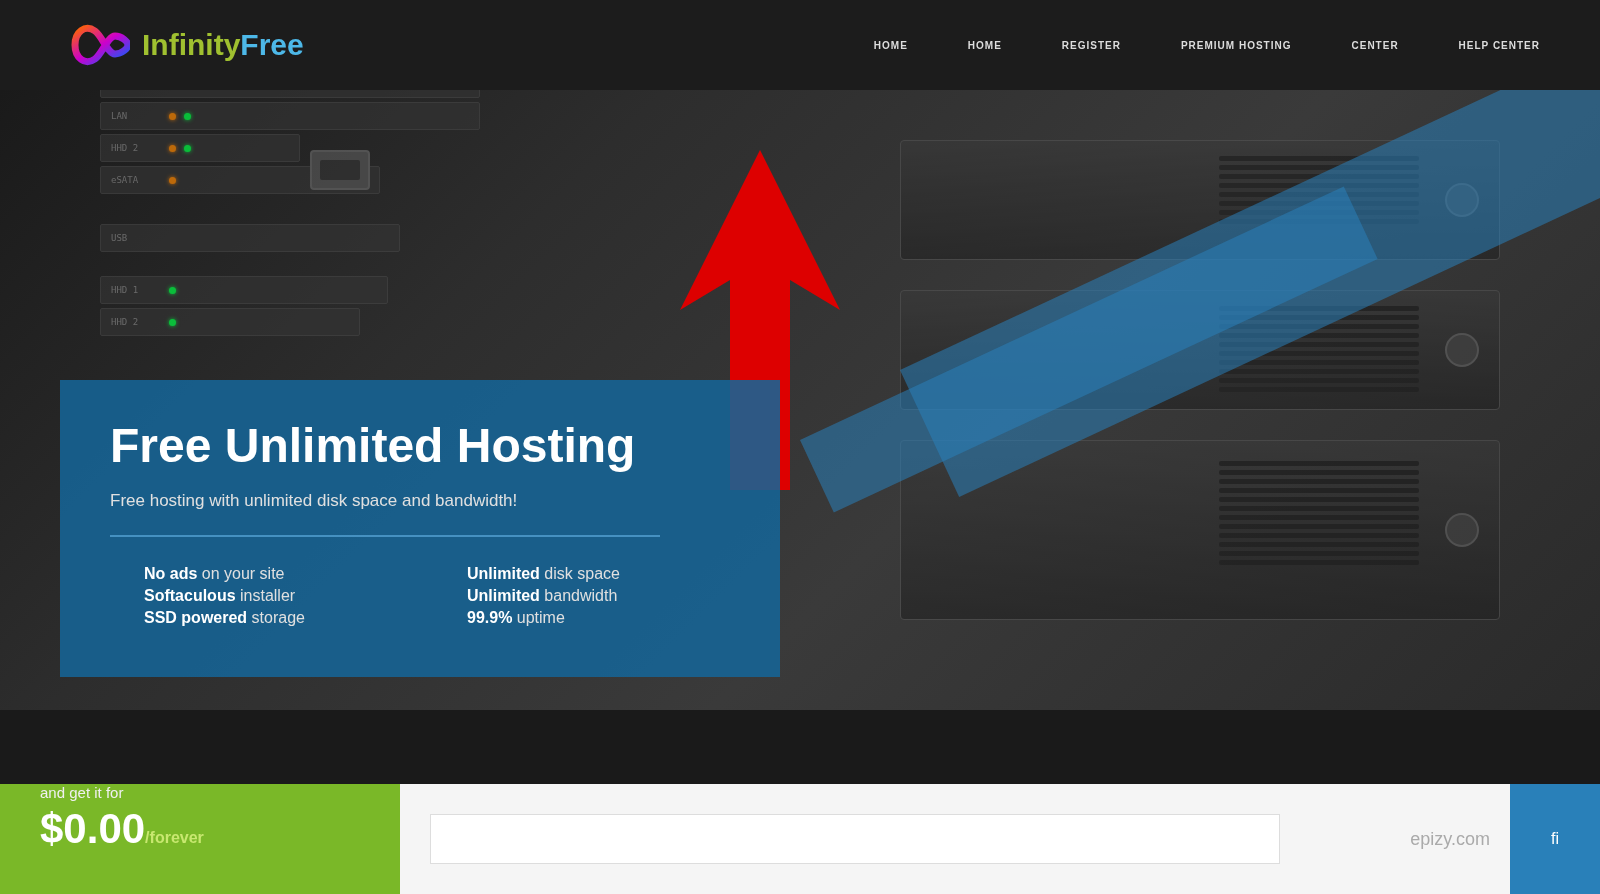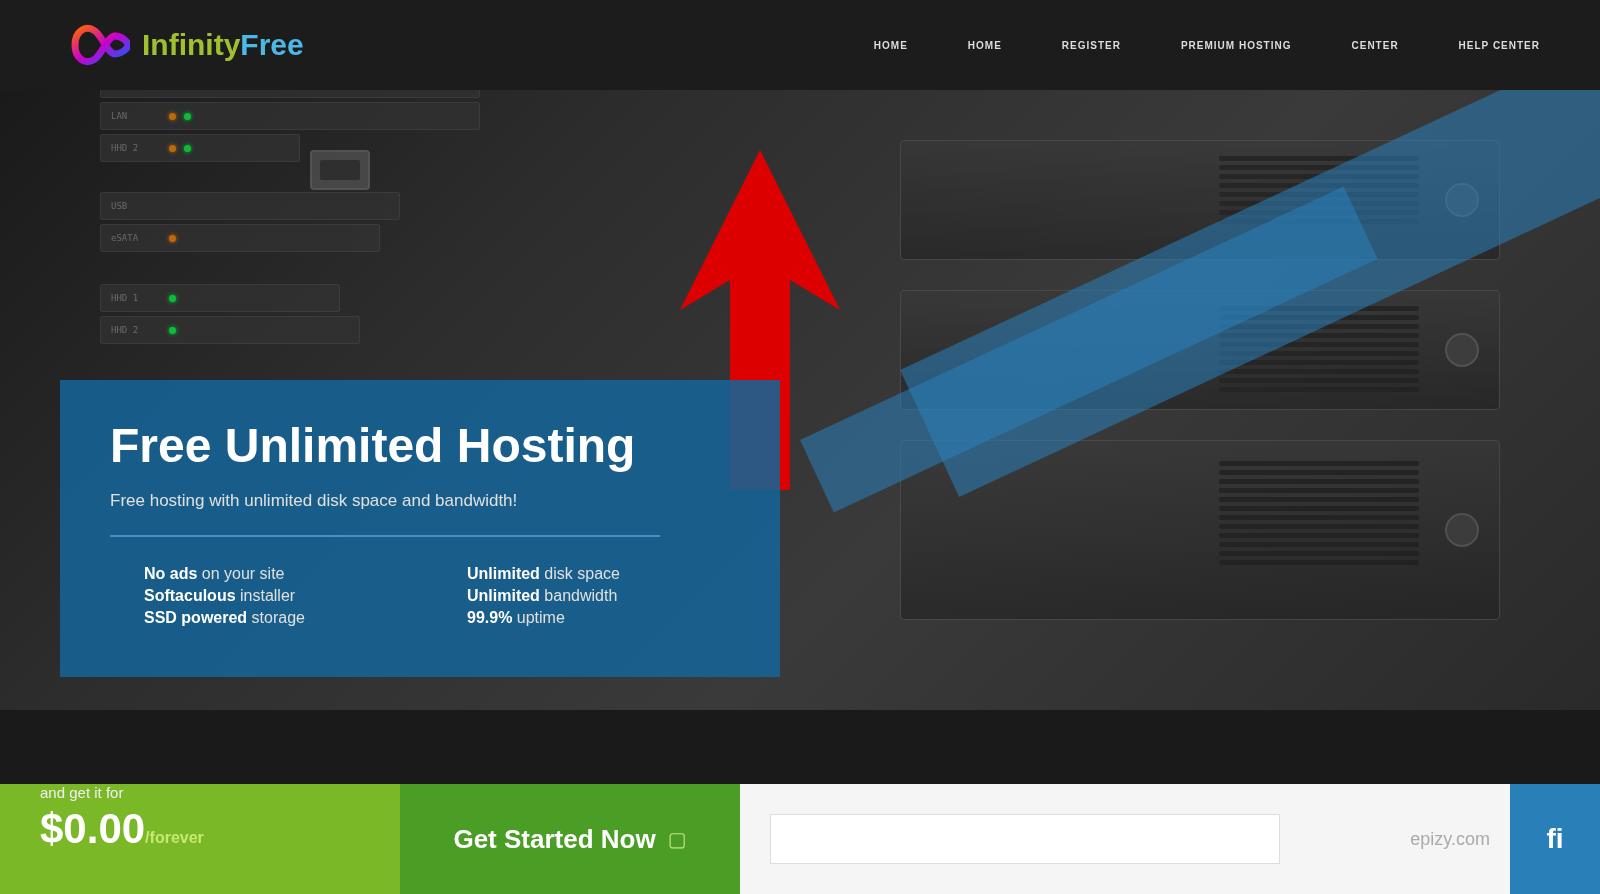--- a/index.html
+++ b/index.html
@@ -300,22 +300,22 @@
       width: 90px;
       height: 110px;
       background: #2980b9;
       display: flex;
       align-items: center;
       justify-content: center;
       cursor: pointer;
     }
     .search-btn-text {
       color: #ffffff;
-      font-size: 28px;
-      font-weight: bold;
+      font-size: 16px;
+      font-weight: normal;
     }
   </style>
 </head>
 <body>
 
 <nav class="navbar">
   <div class="logo-area">
     <svg class="logo-icon" viewBox="0 0 70 70">
       <defs>
         <linearGradient id="lg1" x1="0%" y1="0%" x2="100%" y2="100%">
@@ -350,28 +350,28 @@
     <div class="rack-unit">
         <span class="rack-label">LAN</span>
         <div class="led led-orange"></div>
         <div class="led led-green"></div>
       </div>
     <div class="rack-unit" style="width:200px">
         <span class="rack-label">HHD 2</span>
         <div class="led led-orange"></div>
         <div class="led led-green"></div>
       </div>
-    <div class="rack-unit" style="width:300px; margin-top:30px">
-        <span class="rack-label">USB</span>
-      </div>
     <div class="rack-unit" style="width:280px">
         <span class="rack-label">eSATA</span>
         <div class="led led-orange"></div>
       </div>
-    <div class="rack-unit" style="width:240px; margin-top:32px">
+    <div class="rack-unit" style="width:300px; margin-top:30px">
+        <span class="rack-label">USB</span>
+      </div>
+    <div class="rack-unit" style="width:288px; margin-top:24px">
         <span class="rack-label">HHD 1</span>
         <div class="led led-green"></div>
       </div>
     <div class="rack-unit" style="width:260px">
         <span class="rack-label">HHD 2</span>
         <div class="led led-green"></div>
       </div>
 
     <div style="position:absolute; top:80px; left:210px; width:60px; height:40px; background:#555; border-radius:4px; border:2px solid #666; display:flex; align-items:center; justify-content:center;">
       <div style="width:40px; height:20px; background:#333; border-radius:2px;"></div>
@@ -461,24 +461,20 @@
 </section>
 
 <div class="bottom-bar">
   <div class="price-section">
     <div class="price-label">and get it for</div>
     <div>
       <span class="price-amount">$0.00</span><span class="price-period">/forever</span>
     </div>
   </div>
 
-  <div class="cta-section">
-    <span class="cta-text">Get Started Now</span>
-    <span class="cta-icon">▢</span>
-  </div>
 
   <div class="search-section">
     <input class="search-input" type="text" placeholder="" style="">
   </div>
 
   <div class="domain-section">
     <span class="domain-text">epizy.com</span>
   </div>
 
   <div class="search-btn">

